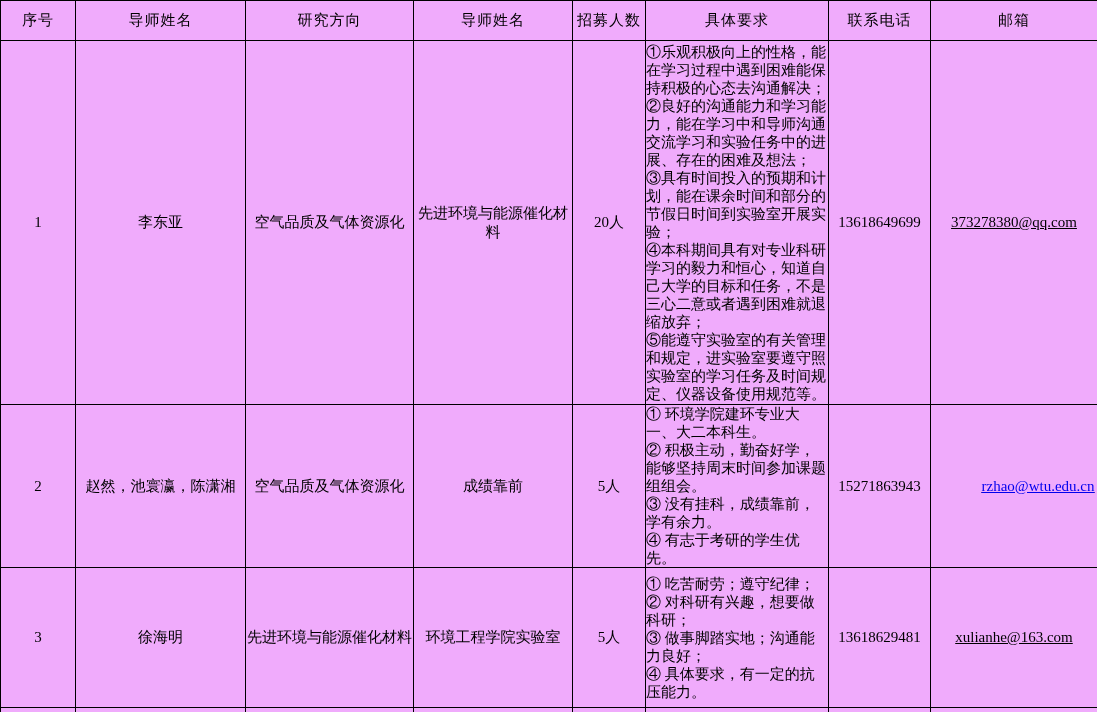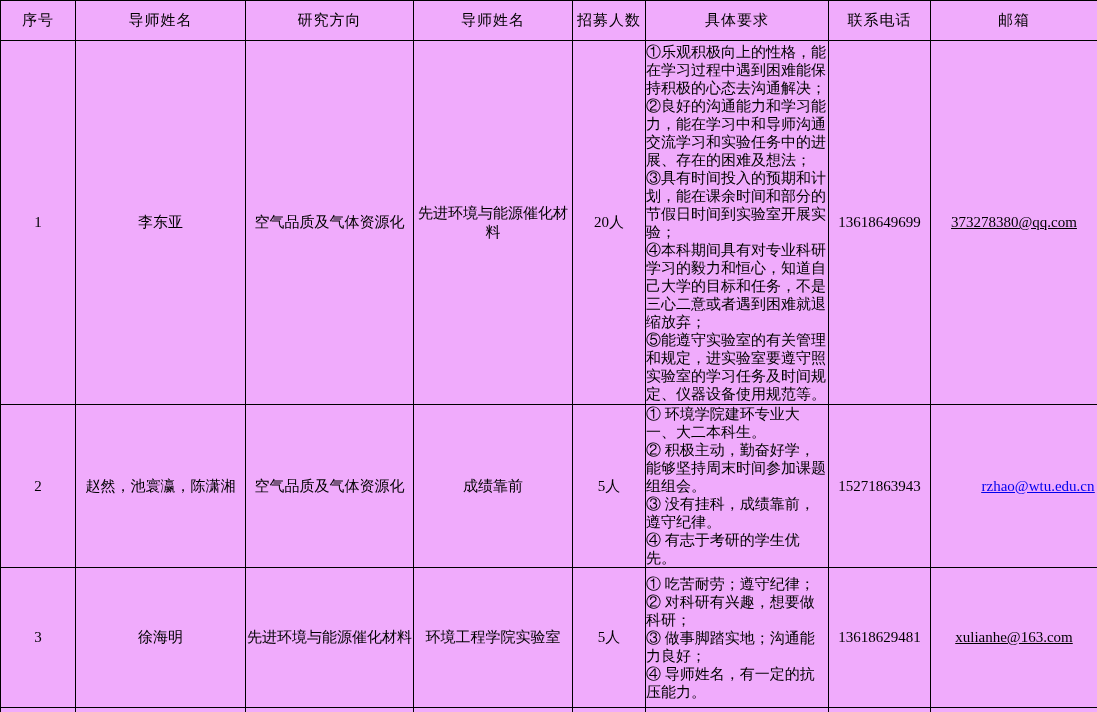--- a/index.html
+++ b/index.html
@@ -81,37 +81,37 @@
       </tr>
       <tr style="height:159px">
         <td class="idx">2</td>
         <td>赵然，池寰瀛，陈潇湘</td>
         <td>空气品质及气体资源化</td>
         <td>成绩靠前</td>
         <td>5人</td>
         <td class="req">
             <div class="req-item">① 环境学院建环专业大一、大二本科生。</div>
             <div class="req-item">② 积极主动，勤奋好学，能够坚持周末时间参加课题组组会。</div>
-            <div class="req-item">③ 没有挂科，成绩靠前，遵守纪律。</div>
+            <div class="req-item">③ 没有挂科，成绩靠前，学有余力。</div>
             <div class="req-item">④ 有志于考研的学生优先。</div>
           </td>
         <td class="phone">15271863943</td>
         <td class="email"><a class="email-link">rzhao@wtu.edu.cn</a></td>
       </tr>
       <tr style="height:140px">
         <td class="idx">3</td>
         <td>徐海明</td>
         <td>先进环境与能源催化材料</td>
         <td>环境工程学院实验室</td>
         <td>5人</td>
         <td class="req">
             <div class="req-item">① 吃苦耐劳；遵守纪律；</div>
             <div class="req-item">② 对科研有兴趣，想要做科研；</div>
             <div class="req-item">③ 做事脚踏实地；沟通能力良好；</div>
-            <div class="req-item">④ 导师姓名，有一定的抗压能力。</div>
+            <div class="req-item">④ 具体要求，有一定的抗压能力。</div>
           </td>
         <td class="phone">13618629481</td>
         <td class="email">xulianhe@163.com</td>
       </tr>
       <tr class="partial" style="height:10px">
         <td></td>
           <td></td>
           <td></td>
           <td></td>
         <td></td>

